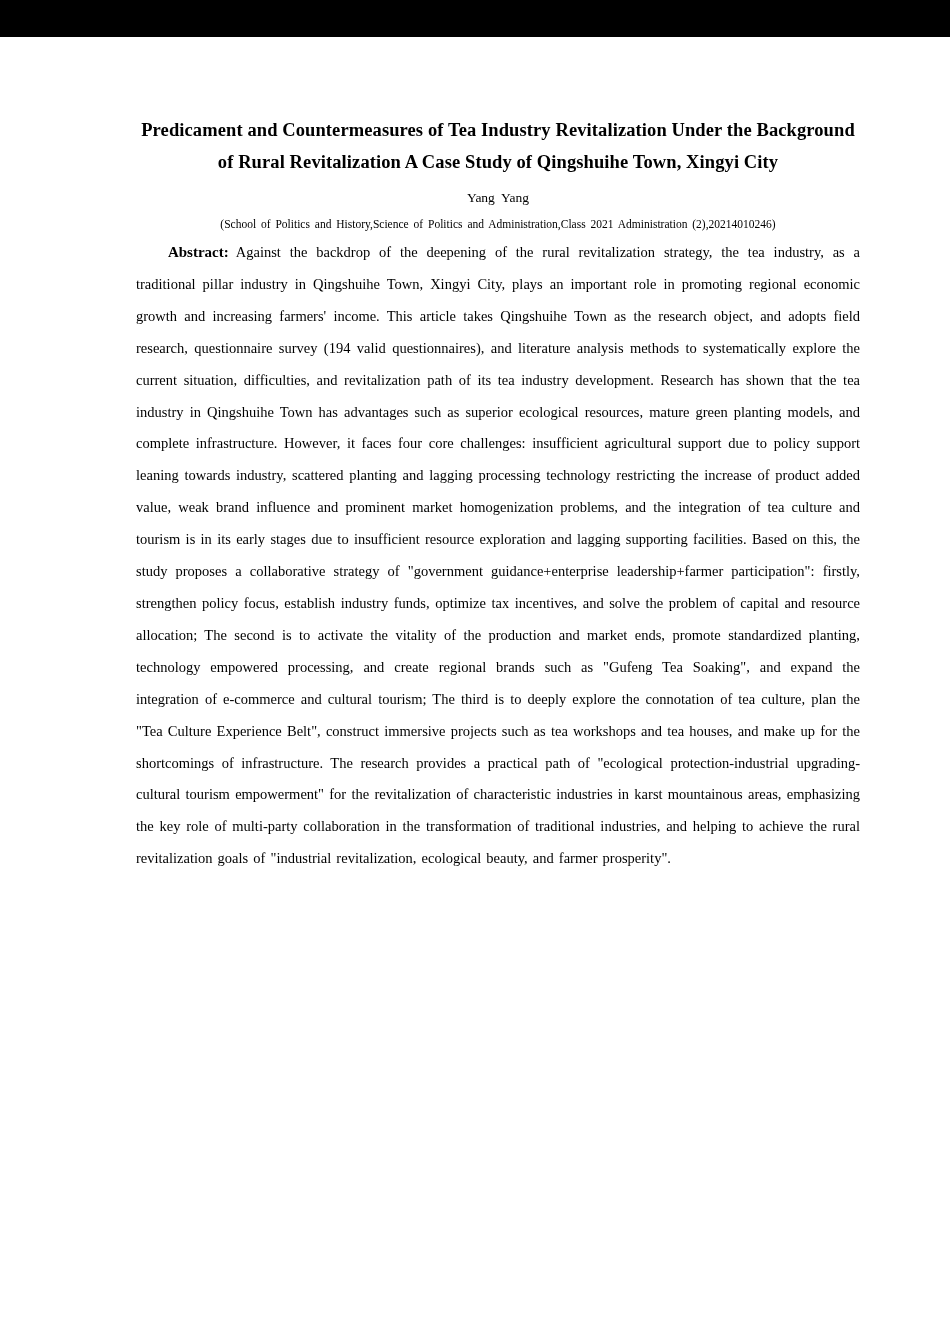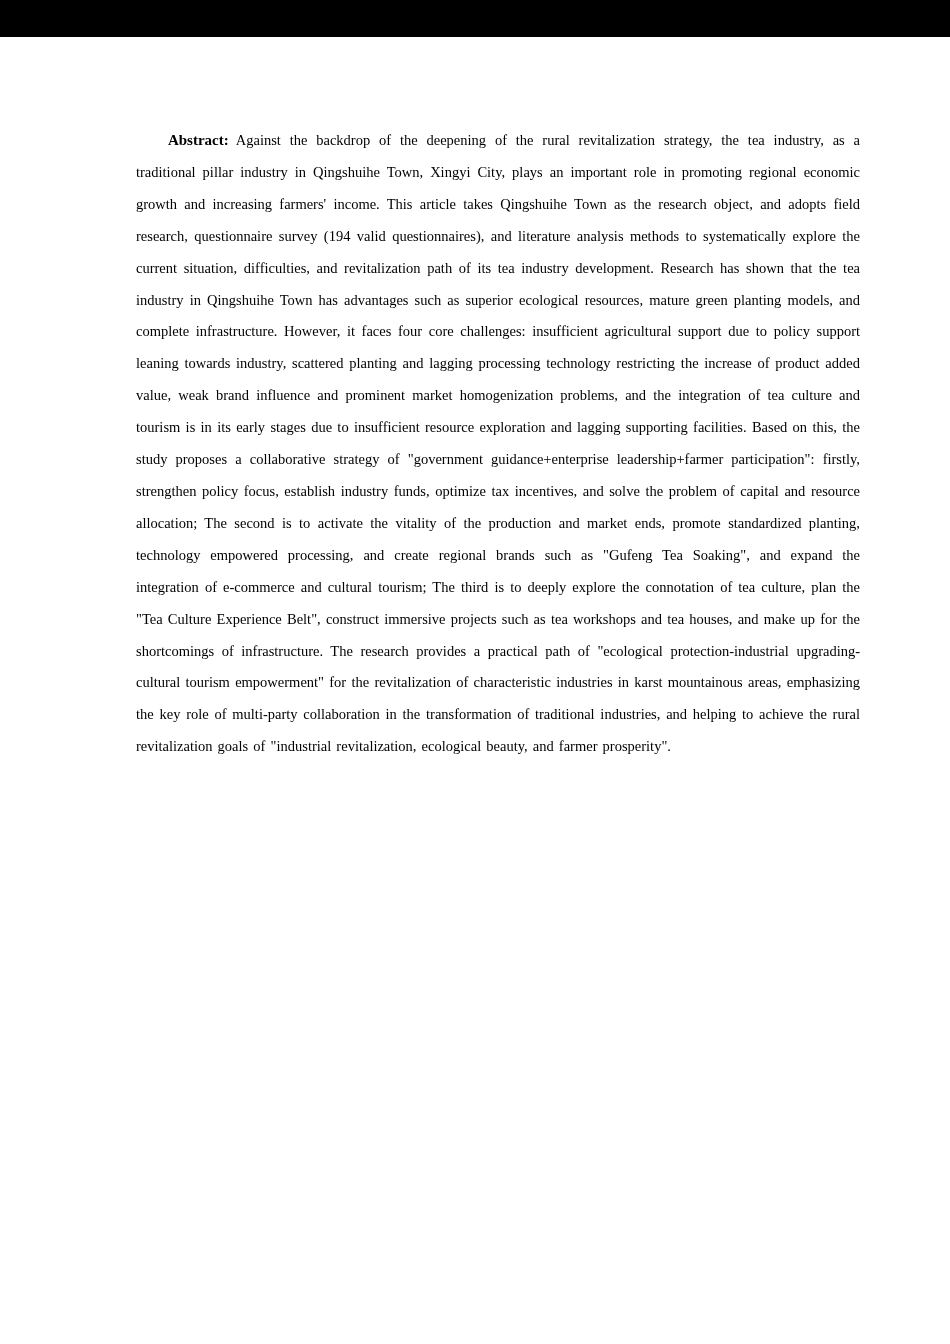--- a/index.html
+++ b/index.html
@@ -41,21 +41,21 @@
     white-space: pre;
   }
   .affiliation {
     margin-top: 5px;
     font-size: 11.5px;
     text-align: center;
     line-height: 20px;
     word-spacing: 2px;
   }
   .body-para {
-    margin-top: 11px;
+    margin-top: 3px;
     font-size: 14.5px;
     line-height: 31.9px;
     text-align: justify;
     text-justify: inter-word;
     text-indent: 2.2em;
     word-spacing: 1.5px;
   }
   .keywords-para {
     font-size: 14.5px;
     line-height: 31.9px;
@@ -70,21 +70,24 @@
     padding-right: 7px;
   }
 </style>
 </head>
 <body>
 
 <div class="top-bar" style="background-color: rgb(0, 0, 0);"></div>
 
 <div class="content">
 
+  <h1 class="title">Predicament and Countermeasures of Tea Industry Revitalization Under the Background of Rural Revitalization A Case Study of Qingshuihe Town, Xingyi City</h1>
 
+  <div class="author">Yang  Yang</div>
 
+  <div class="affiliation">(School of Politics and History,Science of Politics and Administration,Class 2021 Administration (2),20214010246)</div>
 
   <p class="body-para">
     <span class="inline-label">Abstract:</span><span>Against the backdrop of the deepening of the rural revitalization strategy, the tea industry, as a traditional pillar industry in Qingshuihe Town, Xingyi City, plays an important role in promoting regional economic growth and increasing farmers' income. This article takes Qingshuihe Town as the research object, and adopts field research, questionnaire survey (194 valid questionnaires), and literature analysis methods to systematically explore the current situation, difficulties, and revitalization path of its tea industry development. Research has shown that the tea industry in Qingshuihe Town has advantages such as superior ecological resources, mature green planting models, and complete infrastructure. However, it faces four core challenges: insufficient agricultural support due to policy support leaning towards industry, scattered planting and lagging processing technology restricting the increase of product added value, weak brand influence and prominent market homogenization problems, and the integration of tea culture and tourism is in its early stages due to insufficient resource exploration and lagging supporting facilities. Based on this, the study proposes a collaborative strategy of "government guidance+enterprise leadership+farmer participation": firstly, strengthen policy focus, establish industry funds, optimize tax incentives, and solve the problem of capital and resource allocation; The second is to activate the vitality of the production and market ends, promote standardized planting, technology empowered processing, and create regional brands such as "Gufeng Tea Soaking", and expand the integration of e-commerce and cultural tourism; The third is to deeply explore the connotation of tea culture, plan the "Tea Culture Experience Belt", construct immersive projects such as tea workshops and tea houses, and make up for the shortcomings of infrastructure. The research provides a practical path of "ecological protection-industrial upgrading-cultural tourism empowerment" for the revitalization of characteristic industries in karst mountainous areas, emphasizing the key role of multi-party collaboration in the transformation of traditional industries, and helping to achieve the rural revitalization goals of "industrial revitalization, ecological beauty, and farmer prosperity".</span>
   </p>
 
 
 </div>
 
 </body></html>

